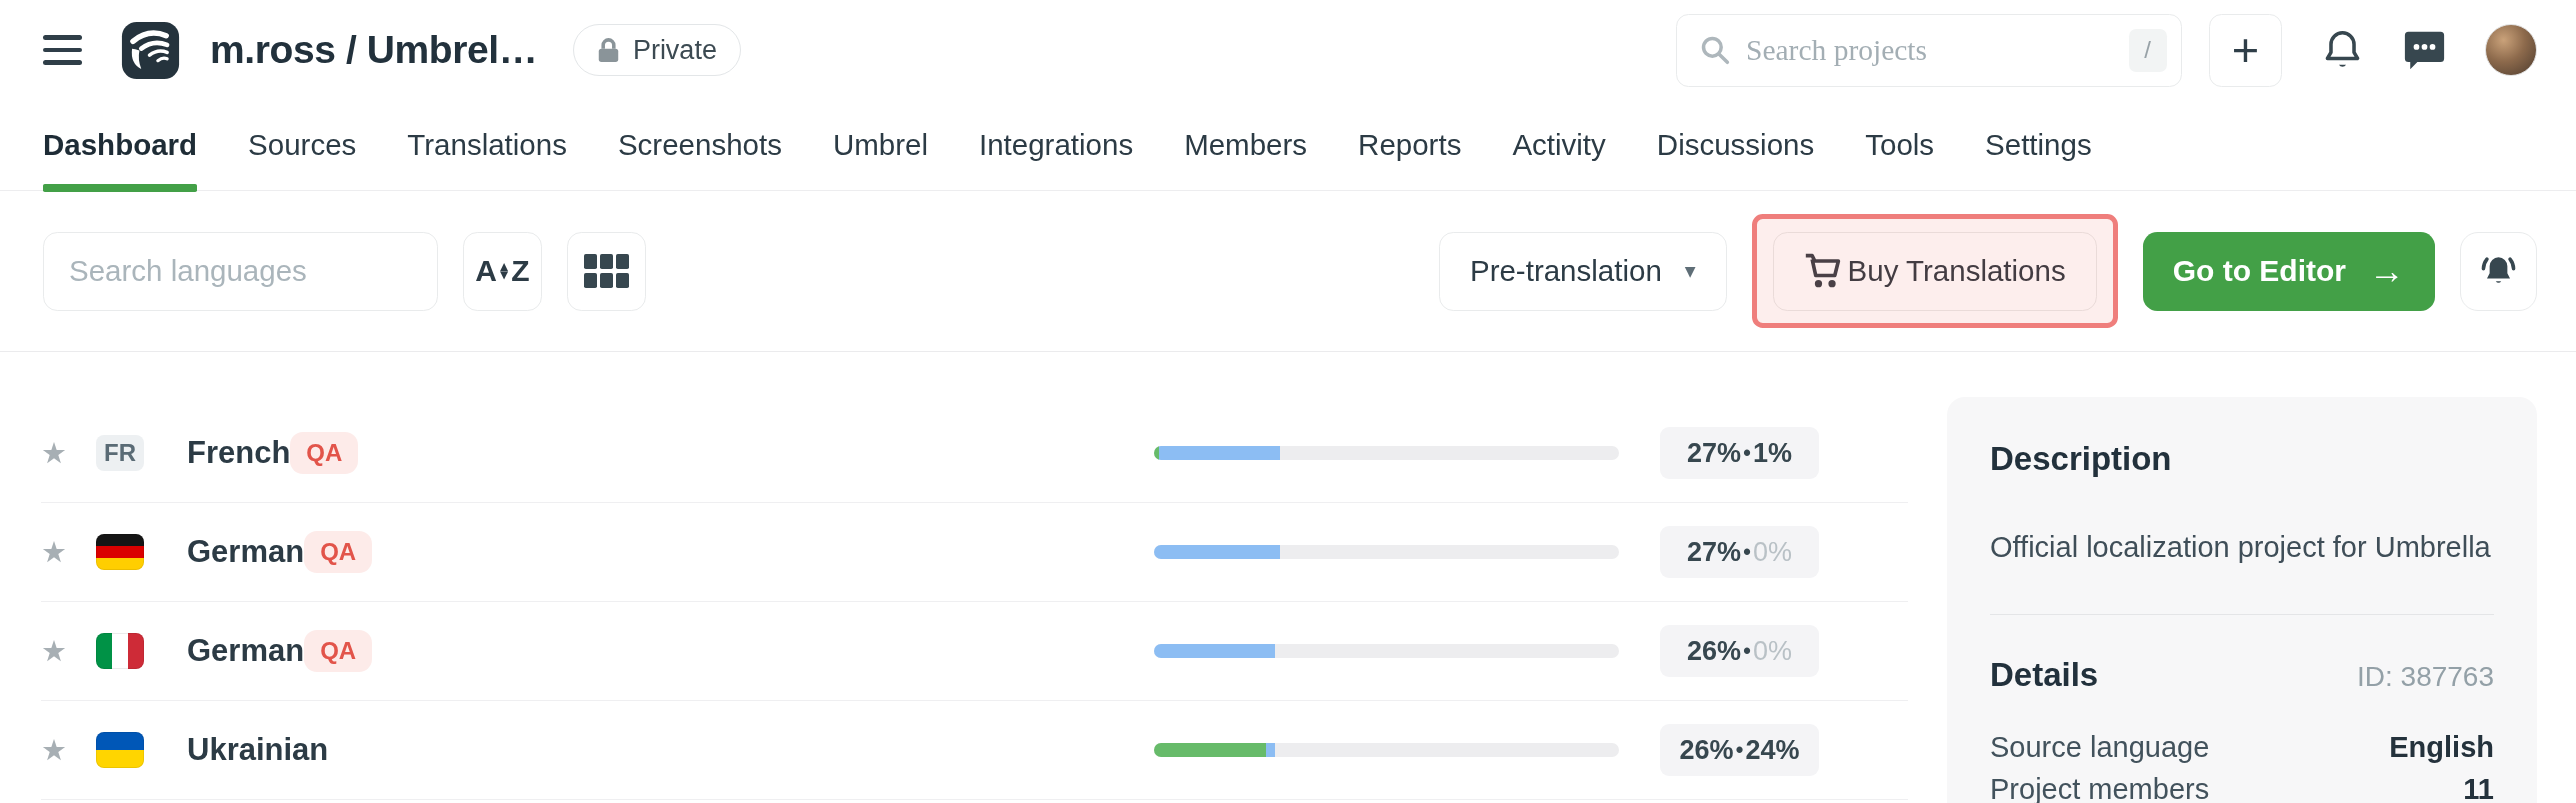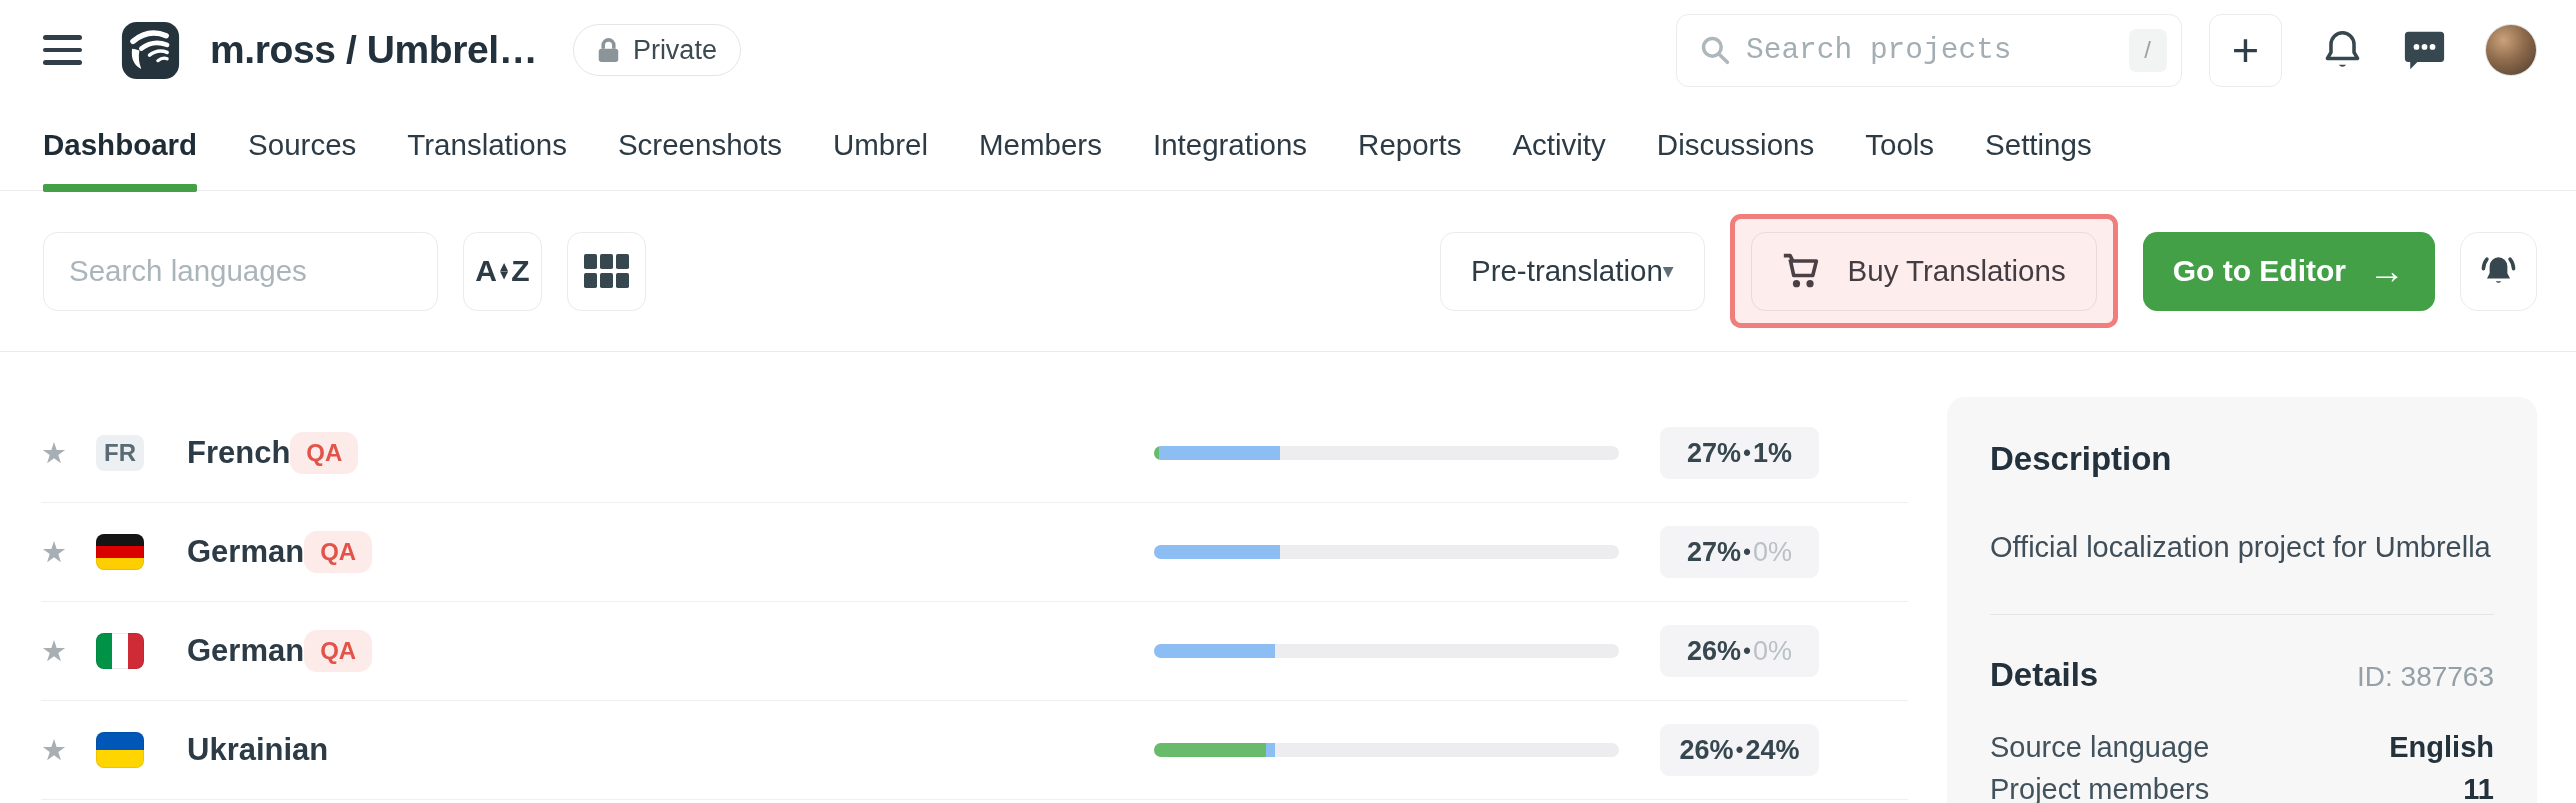--- a/index.html
+++ b/index.html
@@ -11,21 +11,21 @@
   .hamburger { width:39px; display:flex; flex-direction:column; gap:8px; cursor:pointer; }
   .hamburger span { display:block; height:4.5px; background:#2f3e48; border-radius:2.7px; }
   .logo { width:59px; height:59px; margin-left:39px; flex:0 0 auto; }
   .proj-title { font-size:39px; font-weight:700; margin-left:30px; color:#22313c; letter-spacing:-0.4px; white-space:nowrap; }
   .private-badge { margin-left:36px; height:52px; border:1.8px solid #e3e6e8; border-radius:27px;
     display:flex; align-items:center; gap:12.5px; padding:0 23px; font-size:27px; color:#3c4a52; background:#fff; }
   .top-right { margin-left:auto; display:flex; align-items:center; }
   .search-proj { width:506px; height:73px; border:1.8px solid #e9ebec; border-radius:12.5px;
     display:flex; align-items:center; gap:16px; padding:0 14.3px 0 23px; background:#fff; }
   .search-proj input { flex:1; border:none; outline:none; font-size:29.5px; color:#3c4a52; min-width:0;
-    font-family:Liberation Mono, monospace; }
+    font-family:Liberation Serif, serif; }
   .search-proj input::placeholder { color:#a3aeb4; }
   .slash-hint { width:38px; height:43px; background:#f2f4f4; border-radius:7.2px; color:#98a2a7;
     font-size:24px; display:grid; place-items:center; }
   .add-btn { width:73px; height:73px; border:1.8px solid #e9ebec; border-radius:12.5px; background:#fff;
     font-size:47px; font-weight:300; color:#2f3e48; display:grid; place-items:center; margin-left:27px; cursor:pointer; line-height:0; }
   .topbar-icon { margin-left:41px; cursor:pointer; display:grid; place-items:center; }
   .avatar { width:52px; height:52px; border-radius:50%; margin-left:39px; cursor:pointer;
     background: radial-gradient(circle at 35% 30%, #caa27a 0%, #8d6a4c 45%, #4c3b2e 100%);
     border:1.8px solid #e0e0e0; }
 
@@ -43,27 +43,27 @@
     font-family:"Liberation Sans", sans-serif; }
   .search-lang input::placeholder { color:#aab5bb; }
   .icon-btn { height:79px; min-width:79px; border:1.8px solid #e9ebec; border-radius:14.3px; background:#fff;
     display:grid; place-items:center; cursor:pointer; }
   .sort-box { display:flex; align-items:center; gap:3.6px; color:#2c3b45; font-size:30px; font-weight:600; }
   .sort-arrows { display:flex; flex-direction:column; line-height:0.55; font-size:14.3px; color:#2c3b45; }
   .grid-icon { display:grid; grid-template-columns:repeat(3,12.5px); grid-template-rows:repeat(2,15px); gap:3.6px; }
   .grid-icon i { background:#37474f; border-radius:1.8px; }
   .toolbar-spacer { flex:1; }
   .pretrans-btn { height:79px; border:1.8px solid #e9ebec; border-radius:14.3px; background:#fff; padding:0 30px;
-    display:flex; align-items:center; font-size:29.5px; color:#2c3b45; cursor:pointer;
+    display:flex; align-items:center; gap:23px; font-size:29.5px; color:#2c3b45; cursor:pointer;
     font-family:"Liberation Sans", sans-serif; }
   .caret { font-size:21.5px; color:#5f6e77; }
   .highlight-wrap { border:5.4px solid var(--highlight-red,#ef7e7c); border-radius:10.7px; background:#fdeeed;
     padding:12.5px 16px; display:flex; }
   .buy-btn { height:79px; border:1.8px solid #eadbd9; border-radius:14.3px; background:transparent; padding:0 30px;
-    display:flex; align-items:center; gap:28px; font-size:29.5px; color:#433c42; cursor:pointer;
+    display:flex; align-items:center; gap:6px; font-size:29.5px; color:#433c42; cursor:pointer;
     font-family:"Liberation Sans", sans-serif; }
   .editor-btn { height:79px; border:none; border-radius:14.3px; background:var(--accent-green,#43a047); color:#fff;
     padding:0 30px; display:flex; align-items:center; gap:23px; font-size:30px; font-weight:700; cursor:pointer;
     font-family:"Liberation Sans", sans-serif; }
   .editor-arrow { font-size:36px; font-weight:400; line-height:1; }
   .announce-btn { width:77px; height:79px; border:1.8px solid #e9ebec; border-radius:18px; background:#fff;
     display:grid; place-items:center; cursor:pointer; }
 
   
   .main { display:flex; align-items:flex-start; }
@@ -167,22 +167,22 @@
     <span class="avatar"></span>
   </div>
 </header>
 
 <nav class="tabs" id="tabs">
     <a class="tab active">Dashboard</a>
     <a class="tab">Sources</a>
     <a class="tab">Translations</a>
     <a class="tab">Screenshots</a>
     <a class="tab">Umbrel</a>
+    <a class="tab">Integrations</a>
     <a class="tab">Members</a>
-    <a class="tab">Integrations</a>
     <a class="tab">Reports</a>
     <a class="tab">Activity</a>
     <a class="tab">Discussions</a>
     <a class="tab">Tools</a>
     <a class="tab">Settings</a>
   </nav>
 
 <div class="toolbar">
   <div class="search-lang">
     <input type="text" placeholder="Search languages" style="">

